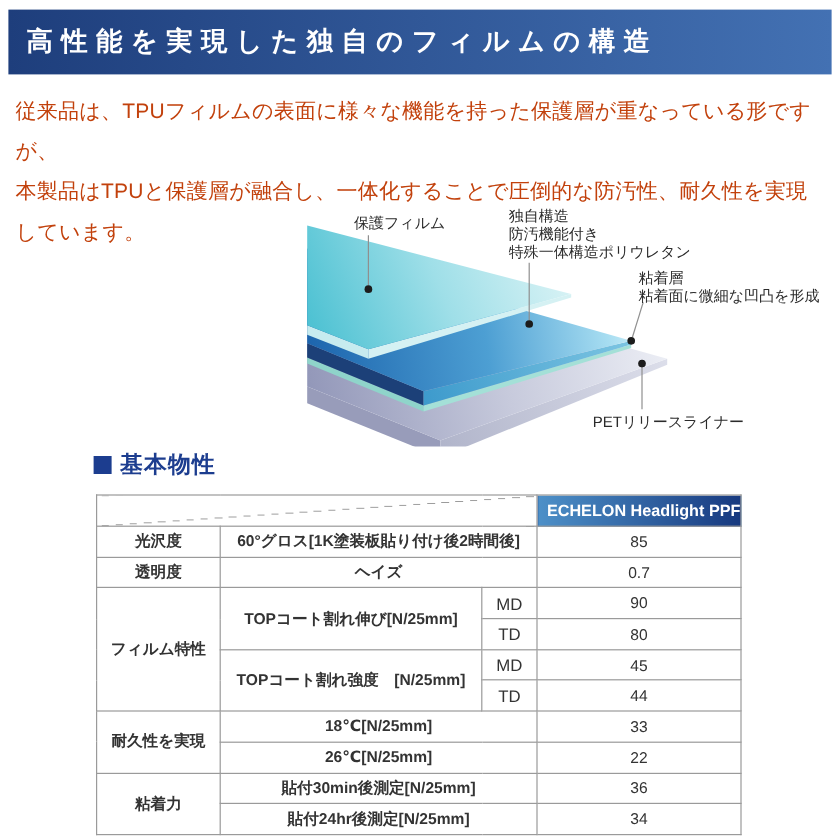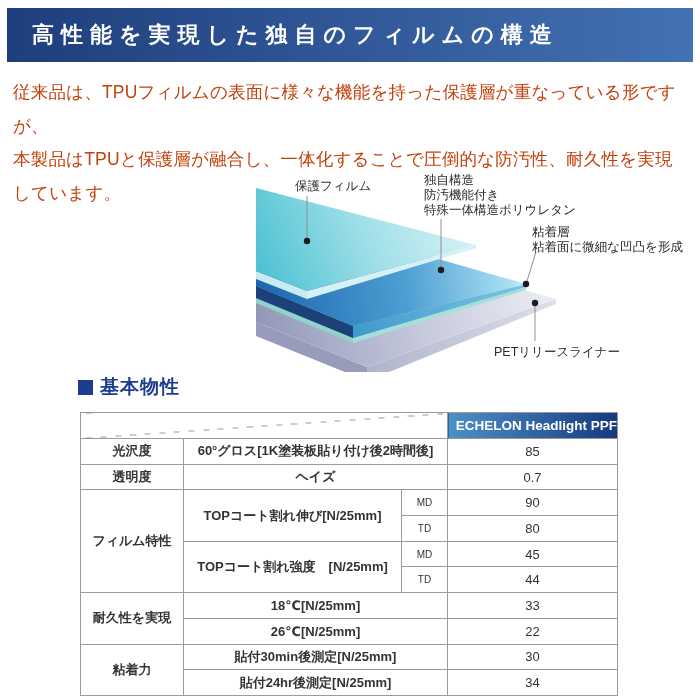--- a/index.html
+++ b/index.html
@@ -9,21 +9,21 @@
     -webkit-font-smoothing:antialiased;overflow:hidden;
   }
   
   .title-bar{
     position:absolute;left:7px;top:8px;width:686px;height:54px;
     background:linear-gradient(to right,#1e3e7c,#4371b3);
     color:#ffffff;display:flex;align-items:center;
   }
   .title-bar .t{
     font-family:"Liberation Serif","DejaVu Serif",serif;
-    font-size:22px;font-weight:600;letter-spacing:7px;padding-left:25px;white-space:nowrap;
+    font-size:22px;font-weight:600;letter-spacing:7px;padding-left:15px;white-space:nowrap;
   }
   
   .intro{
     position:absolute;left:13px;top:76px;width:680px;
     font-size:17.5px;line-height:33.5px;color:#c2410c;letter-spacing:0.2px;
   }
   
   .diagram{position:absolute;left:230px;top:172px;width:460px;height:200px;}
   .diagram text{font-family:"Liberation Sans","DejaVu Sans",sans-serif;font-size:12.5px;fill:#2b2b2b;}
   
@@ -39,21 +39,21 @@
   table.spec tr{height:25.7px;}
   table.spec tr.hrow{height:26px;}
   td.diag{
     background:linear-gradient(to bottom right,#ffffff 49.6%,#9a9a9a 49.6%,#9a9a9a 50.45%,#ffffff 50.45%);
   }
   td.prod{
     background:linear-gradient(to right,#4d90c8,#17397f);
     color:#ffffff;font-weight:bold;font-size:13.5px;text-align:right;
   }
   td.cat,td.test{text-align:center;padding-left:13px;font-weight:bold;}
-  td.dir{text-align:center;font-size:10px;}
+  td.dir{text-align:center;font-size:14px;}
   td.val{text-align:center;}
 </style>
 </head>
 <body>
 
 <div class="title-bar">
   <div class="t">高性能を実現した独自のフィルムの構造</div>
 </div>
 
 <div class="intro">
@@ -184,21 +184,21 @@
       <td class="test" colspan="2">18℃[N/25mm]</td>
       <td class="val">33</td>
     </tr>
     <tr>
       <td class="test" colspan="2">26℃[N/25mm]</td>
       <td class="val">22</td>
     </tr>
     <tr>
       <td class="cat" rowspan="2">粘着力</td>
       <td class="test" colspan="2">貼付30min後測定[N/25mm]</td>
-      <td class="val">30</td>
+      <td class="val">36</td>
     </tr>
     <tr>
       <td class="test" colspan="2">貼付24hr後測定[N/25mm]</td>
       <td class="val">34</td>
     </tr>
   </tbody>
     </table>
 </div>
 
 </body></html>

